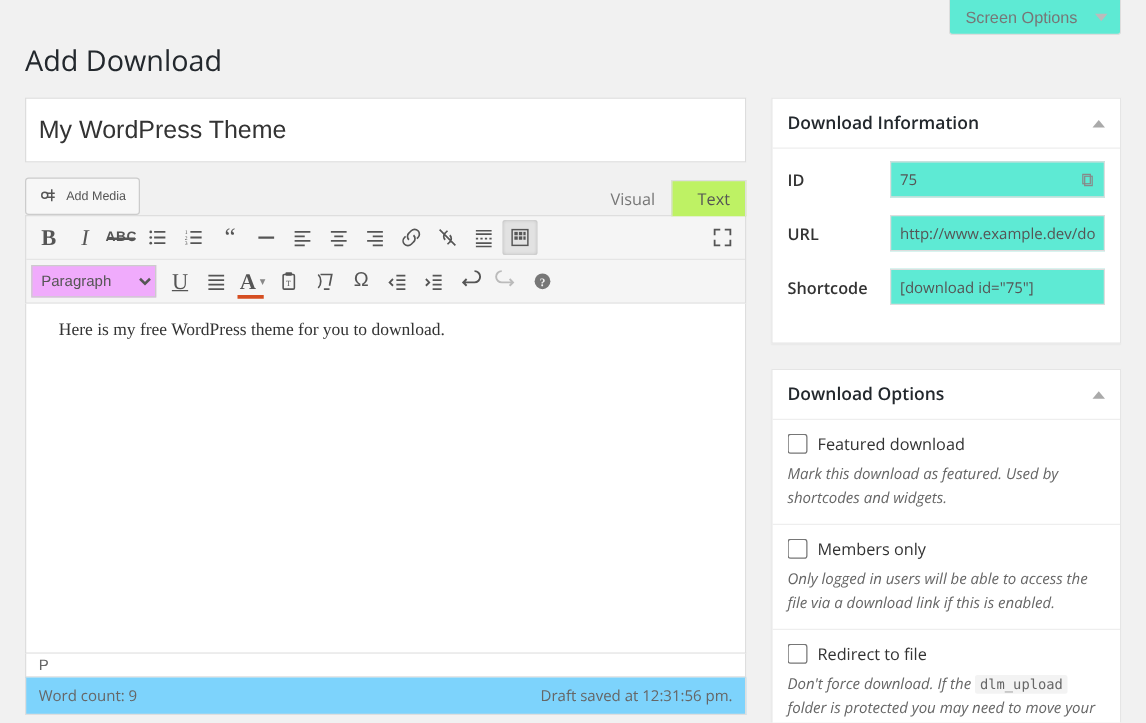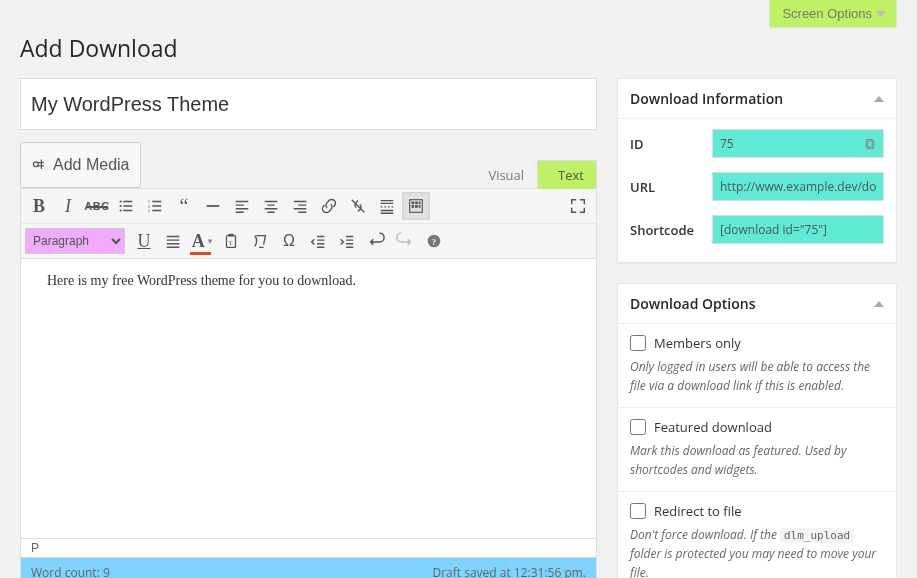--- a/index.html
+++ b/index.html
@@ -1,27 +1,27 @@
 <!DOCTYPE html>
 <html><head>
 <meta charset="utf-8">
 <style>
 * { box-sizing: border-box; margin: 0; padding: 0; }
 body { font-family: "Open Sans", -apple-system, BlinkMacSystemFont, sans-serif; font-size: 13px; color: #444; background: #f1f1f1; width: 917px; height: 578px; overflow: hidden; }
 .wrap { padding: 0 20px 20px 20px; }
 .screen-options-row { display: flex; justify-content: flex-end; padding-top: 0; }
-.screen-options-btn { background: #bef264; border: 1px solid #ddd; border-top: none; border-radius: 0 0 3px 3px; padding: 3px 10px 3px 12px; font-size: 13px; color: #777; cursor: pointer; display: flex; align-items: center; gap: 4px; height: 28px; }
+.screen-options-btn { background: #5eead4; border: 1px solid #ddd; border-top: none; border-radius: 0 0 3px 3px; padding: 3px 10px 3px 12px; font-size: 13px; color: #777; cursor: pointer; display: flex; align-items: center; gap: 14px; height: 28px; }
 .tri-down { width: 0; height: 0; border-left: 5px solid transparent; border-right: 5px solid transparent; border-top: 6px solid #bbb; }
 h1.page-title { font-size: 23px; font-weight: 400; color: #23282d; margin: 4px 0 14px 0; }
 .cols { display: flex; gap: 20px; align-items: flex-start; }
 .main { flex: 1; min-width: 0; }
 .side { width: 280px; flex: none; }
 .title-input { width: 100%; padding: 3px 10px; font-size: 20px; height: 52px; border: 1px solid #ddd; background: #fff; color: #333; outline: none; }
 .media-row { margin-top: 12px; display: flex; align-items: flex-end; justify-content: space-between; }
-.add-media-btn { display: inline-flex; align-items: center; gap: 6px; background: #f7f7f7; border: 1px solid #ccc; border-radius: 3px; padding: 0 10px; height: 46px; font-size: 16px; color: #555; cursor: pointer; }
+.add-media-btn { display: inline-flex; align-items: center; gap: 6px; background: #f7f7f7; border: 1px solid #ccc; border-radius: 3px; padding: 0 10px; height: 30px; font-size: 10px; color: #555; cursor: pointer; }
 .add-media-btn svg { width: 16px; height: 16px; }
 .editor-tabs { display: flex; }
 .ed-tab { padding: 5px 12px; font-size: 13px; color: #555; background: #ebebeb; border: 1px solid #ddd; border-bottom: none; cursor: pointer; position: relative; top: 1px; }
 .ed-tab.active { background: #bef264; border-color: #dedede; color: #555; padding-left: 20px; }
 .ed-tab.inactive { background: transparent; border-color: transparent; color: #777; }
 .toolbar { border: 1px solid #dedede; background: #f5f5f5; }
 .toolbar-row { display: flex; align-items: center; padding: 3px 4px; gap: 1px; }
 .toolbar-row + .toolbar-row { border-top: 1px solid #e5e5e5; }
 .tb-btn { width: 28px; height: 28px; display: inline-flex; align-items: center; justify-content: center; color: #555; border-radius: 2px; cursor: pointer; font-size: 18px; font-family: Georgia, serif; }
 .tb-btn.active { background: #e2e2e2; box-shadow: inset 0 0 3px rgba(0,0,0,.2); }
@@ -33,21 +33,21 @@
 .abc-strike:after { content: ""; position: absolute; left: 2px; right: 2px; top: 50%; height: 2px; background: #555; }
 .editor-body { border: 1px solid #dedede; border-top: none; background: #fff; padding: 14px 26px; height: 280px; font-size: 14px; color: #333; font-family: Georgia, serif; }
 .status-path { border: 1px solid #dedede; border-top: none; background: #fff; padding: 2px 10px; font-size: 12px; color: #666; font-family: Arial,sans-serif; }
 .status-bar { border: 1px solid #dedede; border-top: none; background: #7dd3fc; display: flex; justify-content: space-between; padding: 6px 10px; font-size: 12px; color: #666; }
 .postbox { background: #fff; border: 1px solid #e5e5e5; box-shadow: 0 1px 1px rgba(0,0,0,.04); margin-bottom: 20px; }
 .postbox-header { display: flex; align-items: center; justify-content: space-between; padding: 10px 12px; border-bottom: 1px solid #eee; }
 .postbox-header h2 { font-size: 14px; font-weight: 600; color: #23282d; text-align: center; }
 .toggle-arrow { width: 0; height: 0; border-left: 5px solid transparent; border-right: 5px solid transparent; border-bottom: 6px solid #aaa; cursor: pointer; }
 .pb-inside { padding: 10px 12px 14px 12px; }
 .info-row { display: flex; align-items: center; gap: 10px; margin-bottom: 14px; }
-.info-row:last-child { margin-bottom: 4px; }
+.info-row:last-child { margin-bottom: 16px; }
 .info-label { width: 72px; font-size: 13px; color: #333; font-weight: 600; }
 .info-input { flex: 1; min-width: 0; }
 .readonly-field { width: 100%; background: #5eead4; border: 1px solid #ddd; padding: 5px 7px; font-size: 12px; color: #555; display: flex; align-items: center; justify-content: space-between; }
 .readonly-field .clip { width: 12px; height: 12px; }
 .readonly-text { white-space: nowrap; overflow: hidden; }
 .opt-block { padding: 10px 12px 12px 12px; border-top: 1px solid #eee; }
 .opt-block:first-child { border-top: none; }
 .opt-chk { display: flex; align-items: center; gap: 8px; margin-bottom: 6px; cursor: pointer; }
 .opt-chk input { width: 16px; height: 16px; }
 .opt-chk span { font-size: 13px; color: #333; }
@@ -283,30 +283,30 @@
 
       <div class="postbox">
         <div class="postbox-header">
           <h2>Download Options</h2>
           <span class="toggle-arrow"></span>
         </div>
         <div>
           <div class="opt-block">
             <label class="opt-chk">
               <input type="checkbox" style="">
+              <span>Featured download</span>
+            </label>
+            <div class="opt-desc">Mark this download as featured. Used by shortcodes and widgets.</div>
+          </div>
+          <div class="opt-block">
+            <label class="opt-chk">
+              <input type="checkbox" style="">
               <span>Members only</span>
             </label>
             <div class="opt-desc">Only logged in users will be able to access the file via a download link if this is enabled.</div>
-          </div>
-          <div class="opt-block">
-            <label class="opt-chk">
-              <input type="checkbox" style="">
-              <span>Featured download</span>
-            </label>
-            <div class="opt-desc">Mark this download as featured. Used by shortcodes and widgets.</div>
           </div>
           <div class="opt-block">
             <label class="opt-chk">
               <input type="checkbox" style="">
               <span>Redirect to file</span>
             </label>
             <div class="opt-desc">
               <span>Don't force download. If the </span><code>dlm_upload</code><span> folder is protected you may need to move your file.</span>
             </div>
           </div>

